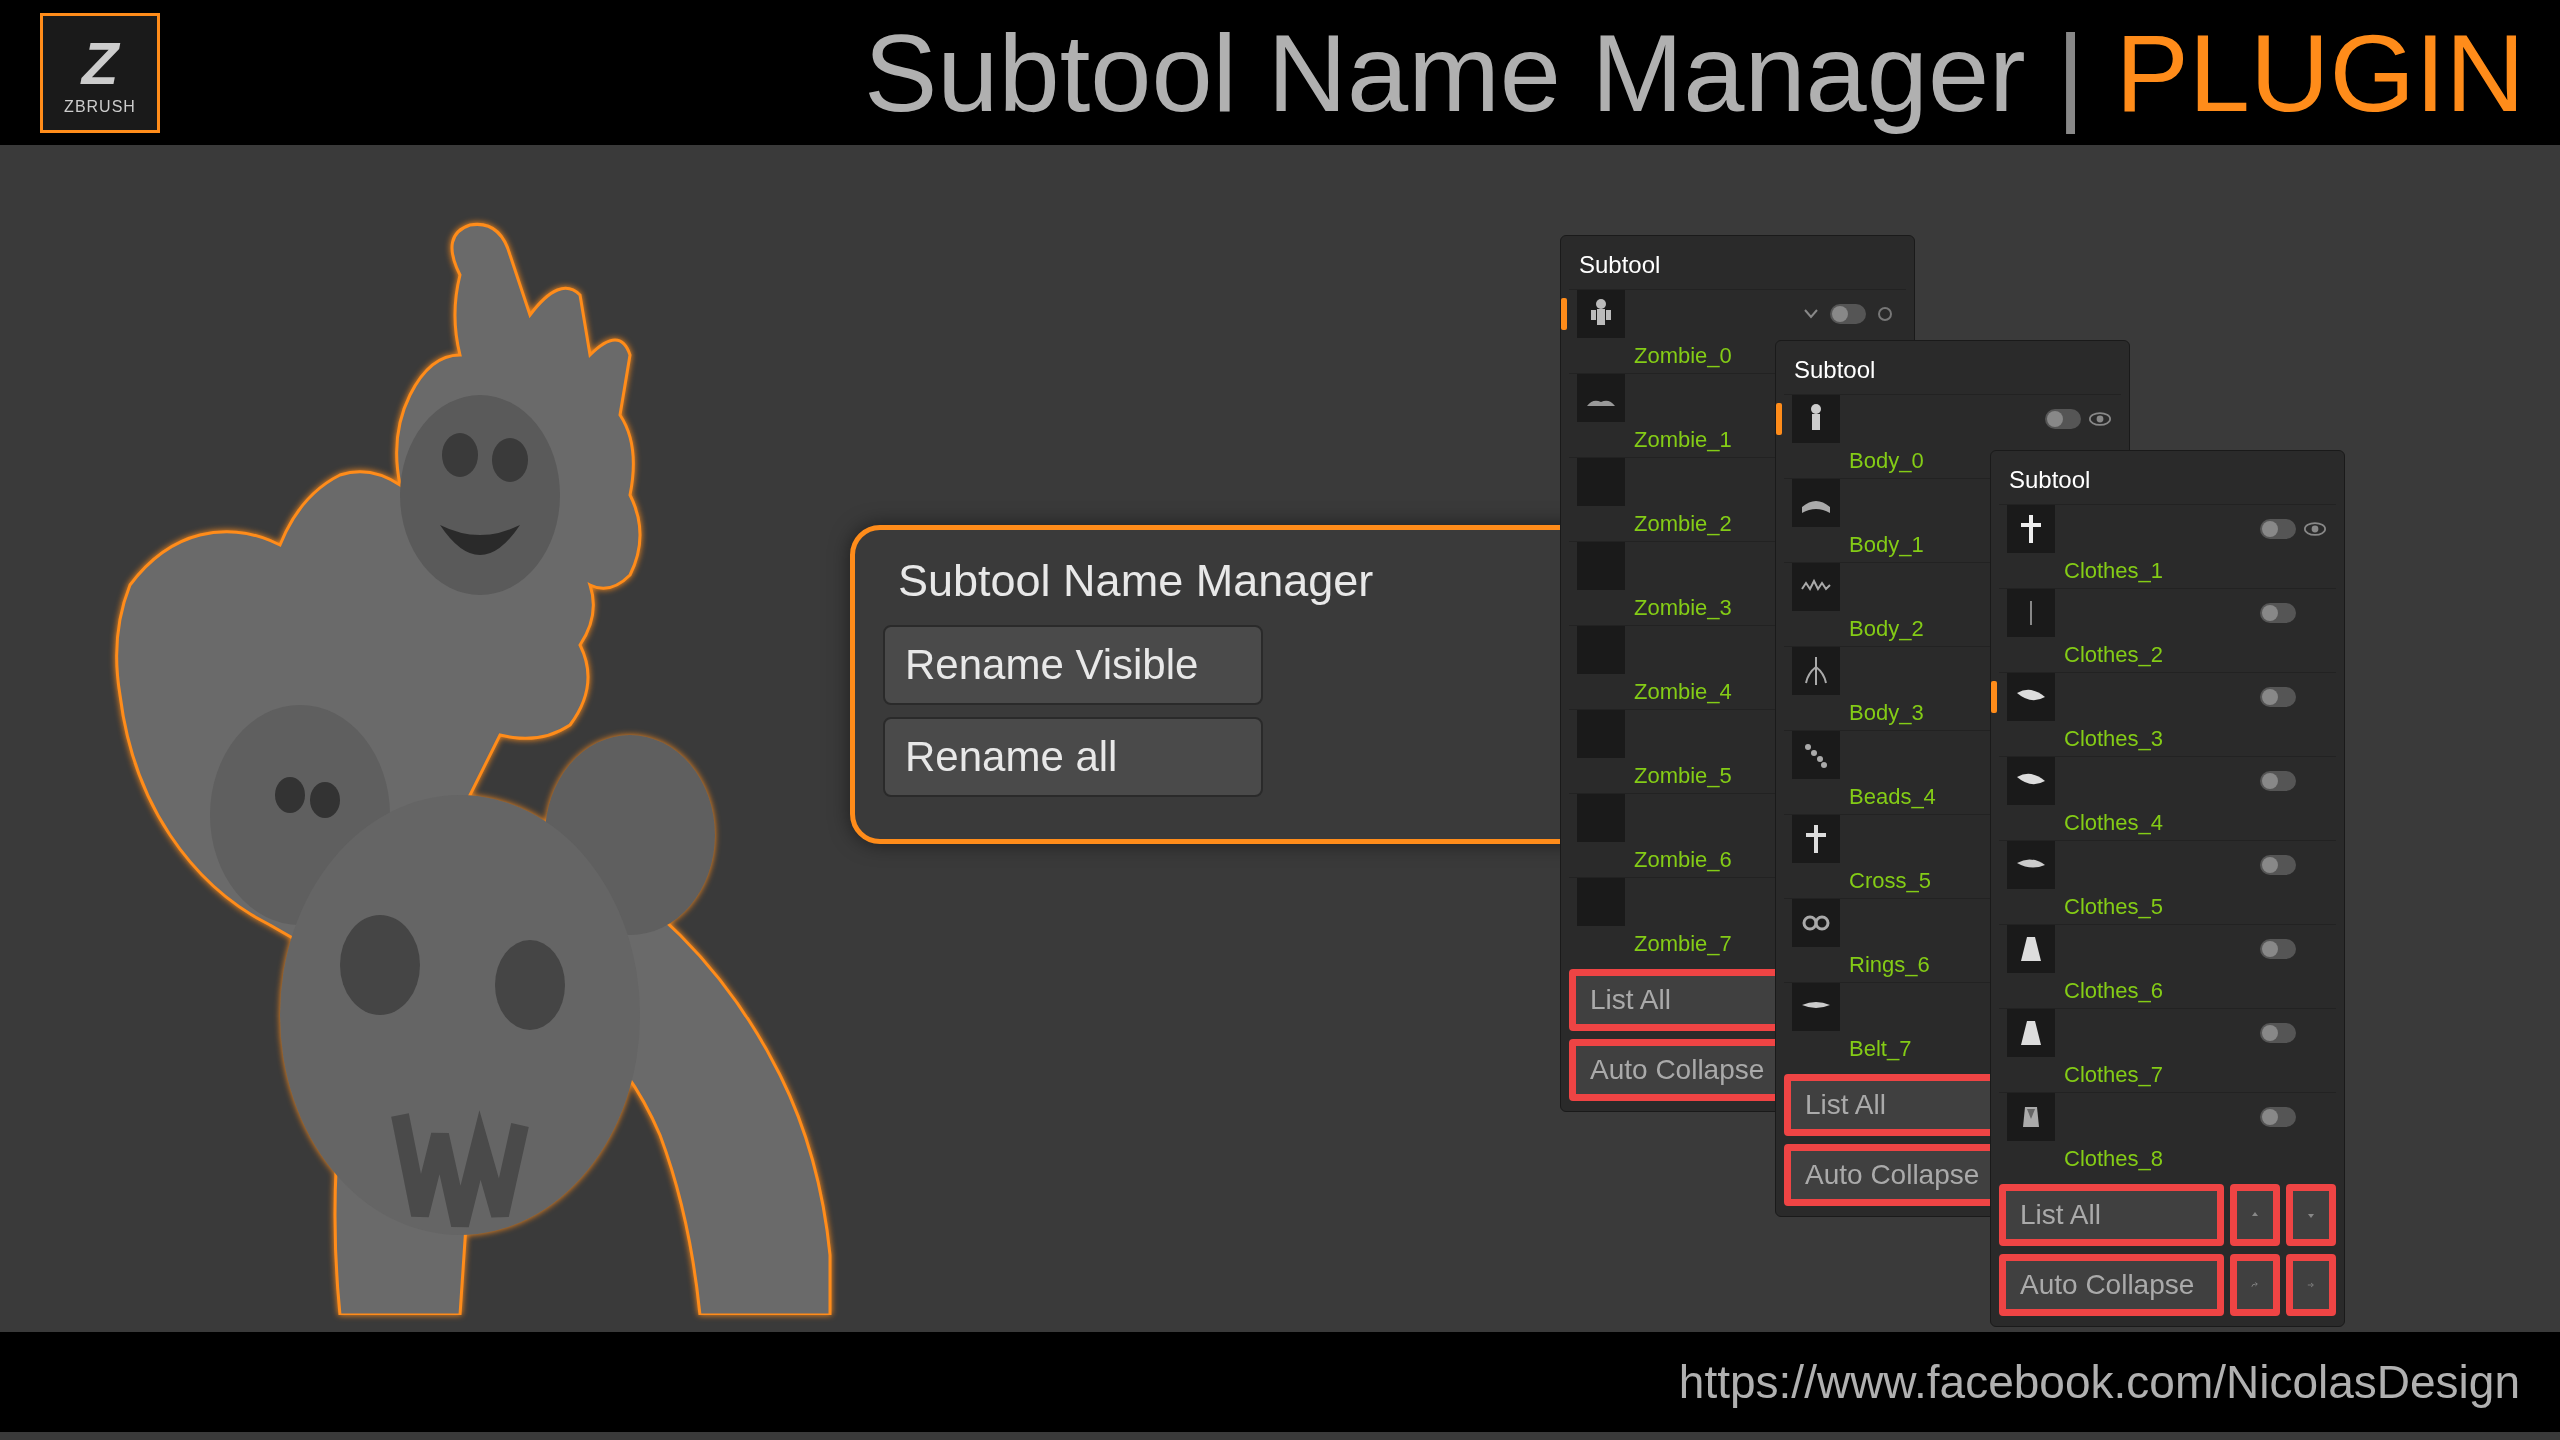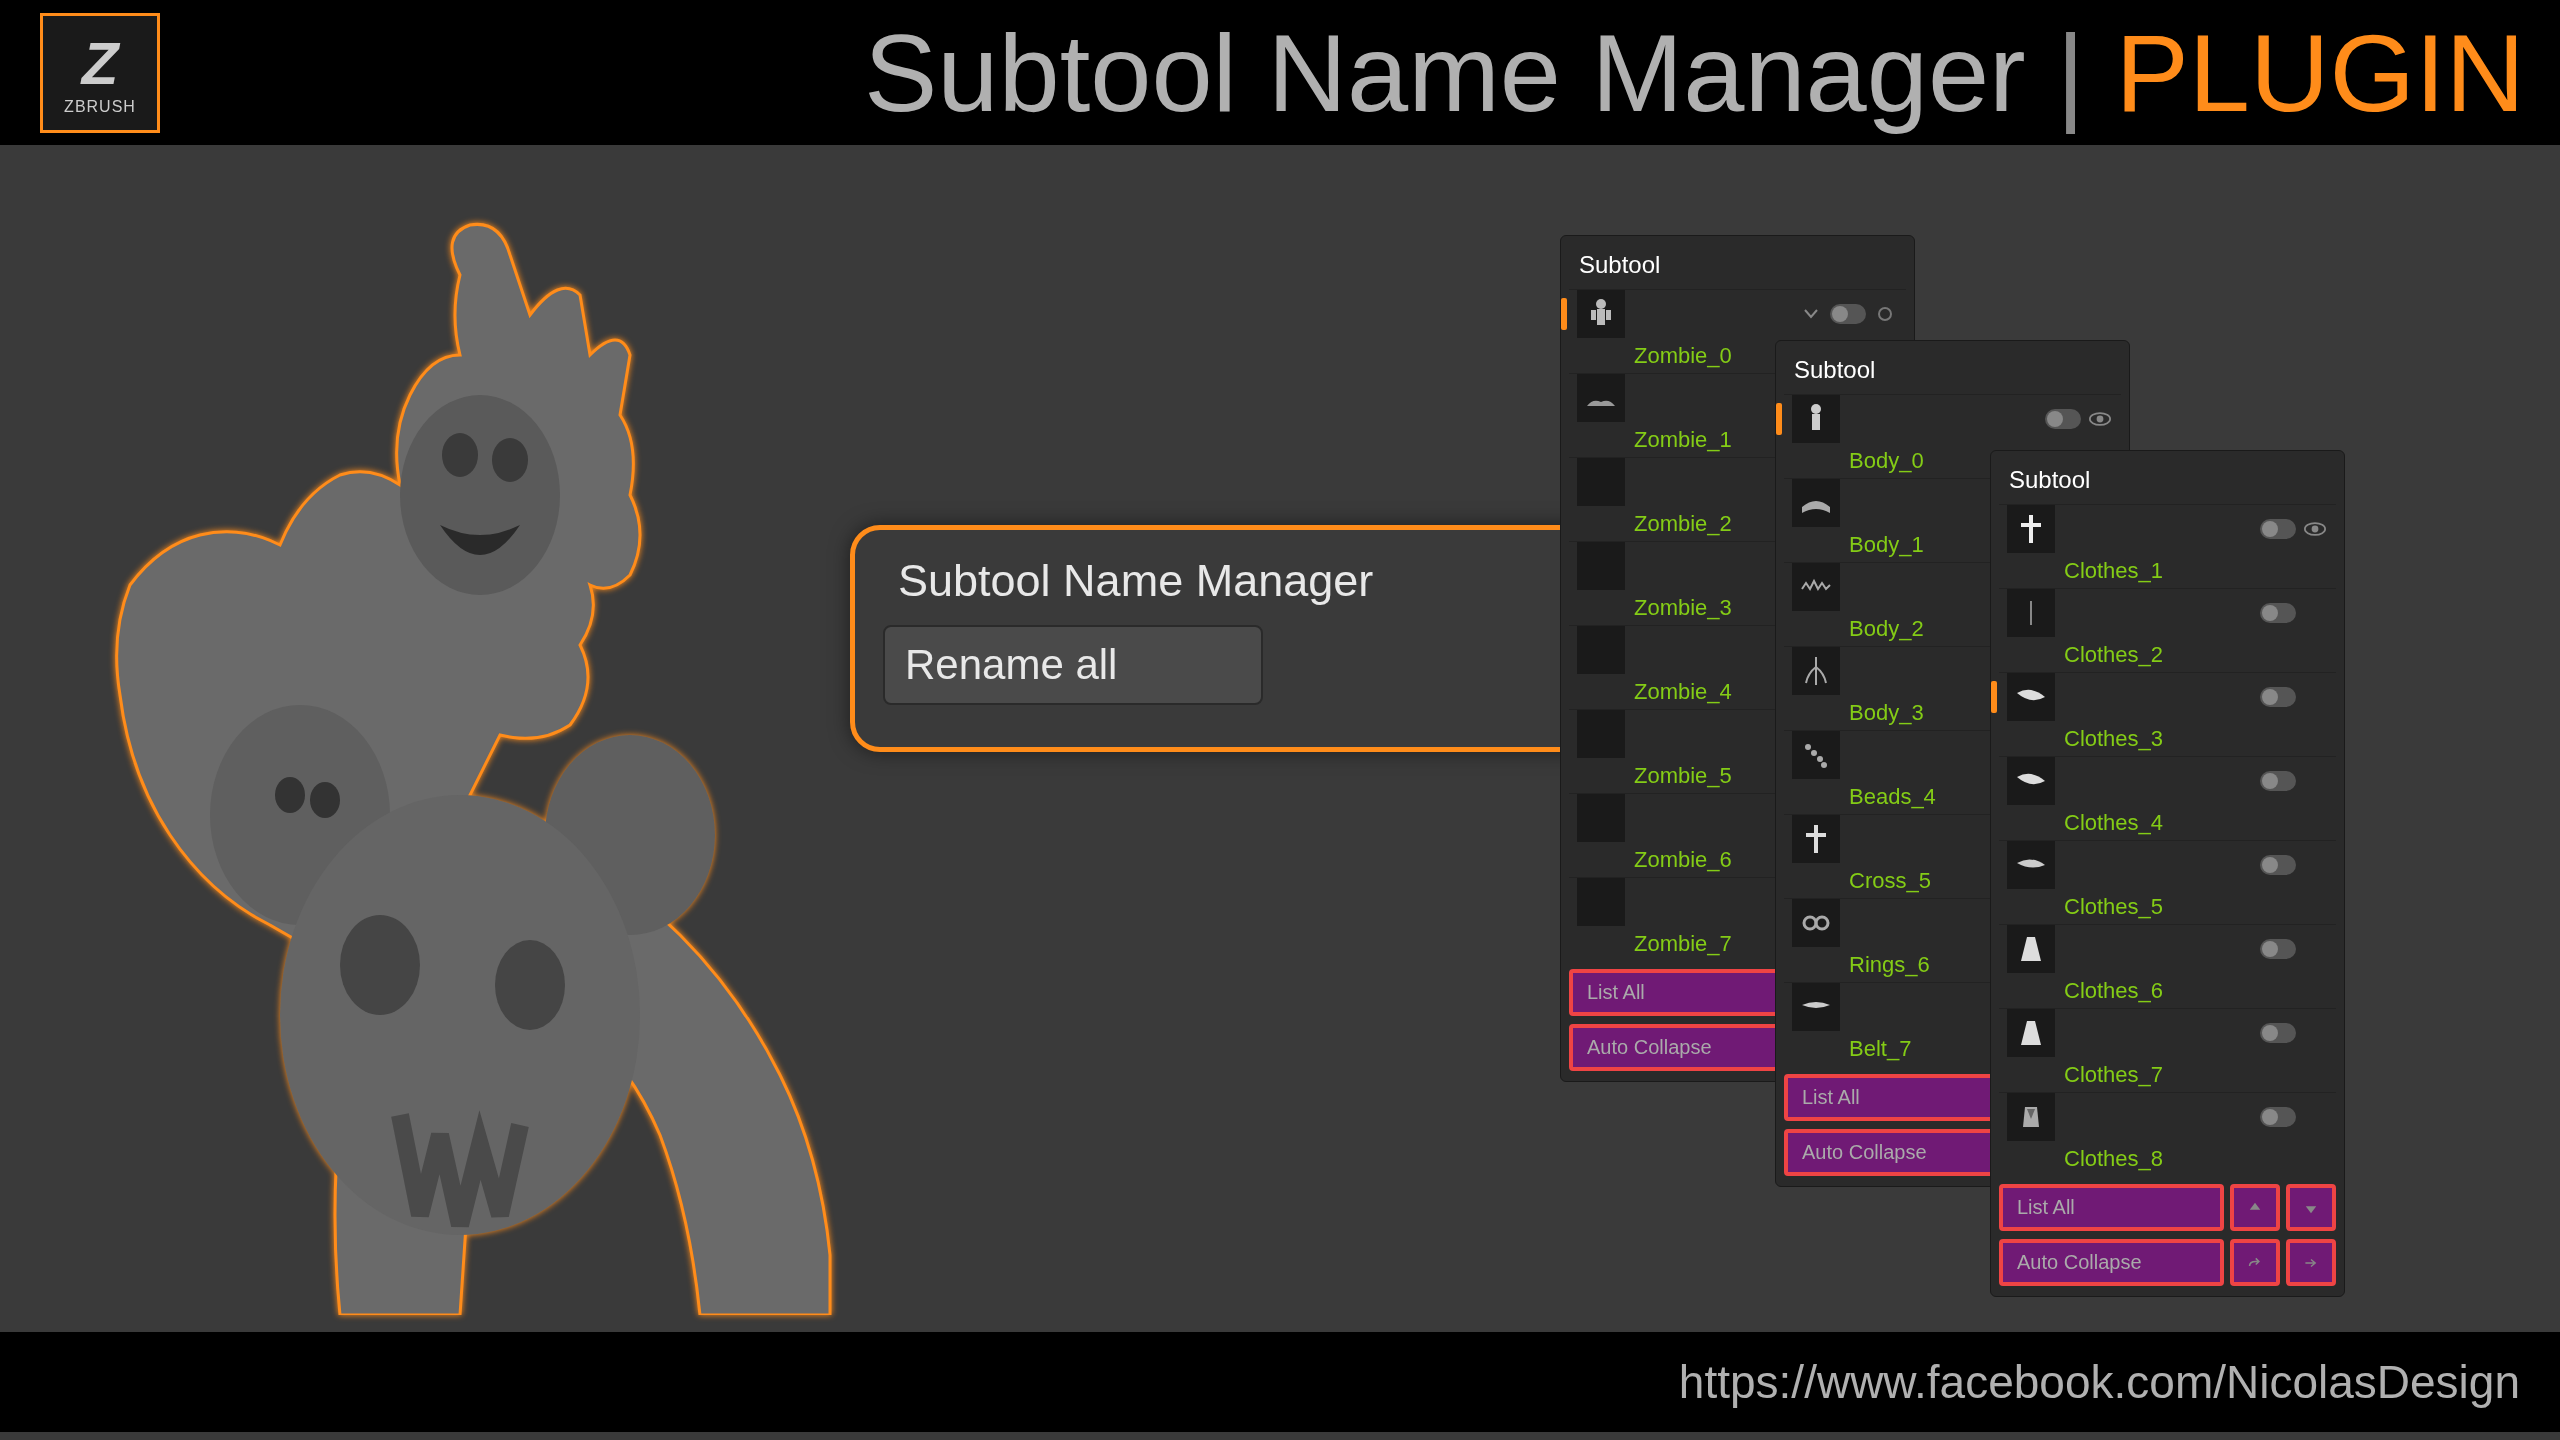--- a/index.html
+++ b/index.html
@@ -39,21 +39,21 @@
 .thumb { width: 48px; height: 48px; background: #1a1a1a; margin-left: 8px; display: flex; align-items: center; justify-content: center; }
 .thumb svg { width: 36px; height: 36px; }
 .controls { flex: 1; display: flex; align-items: center; justify-content: flex-end; gap: 8px; padding-right: 10px; }
 .ctrl-icon { width: 22px; height: 22px; display: flex; align-items: center; justify-content: center; }
 .toggle { width: 36px; height: 20px; background: #555; border-radius: 10px; position: relative; }
 .toggle::after { content: ''; position: absolute; width: 16px; height: 16px; background: #888; border-radius: 50%; top: 2px; left: 2px; }
 .eye-icon { width: 26px; height: 18px; }
 .subtool-label { color: #84cc16; font-size: 22px; padding: 6px 0 4px 65px; }
 
 .panel-footer-row { display: flex; gap: 6px; margin-top: 8px; }
-.footer-btn { background: #701a75; border: 4px solid #ef4444; color: #aaa; font-size: 20px; padding: 8px 14px; border-radius: 4px; cursor: pointer; }
+.footer-btn { background: #404040; border: 7px solid #ef4444; color: #aaa; font-size: 28px; padding: 8px 14px; border-radius: 4px; cursor: pointer; }
 .footer-btn.wide { flex: 1; text-align: left; }
 .footer-btn.icon { width: 50px; display: flex; align-items: center; justify-content: center; }
 
 
 .page-footer { position: absolute; bottom: 8px; left: 0; right: 0; height: 100px; background: #000; display: flex; align-items: center; justify-content: flex-end; padding-right: 40px; }
 .footer-link { color: #b0b0b0; font-size: 46px; }
 
 .creature-svg { filter: drop-shadow(0 0 3px #ff8c1a); }
 </style>
 </head>
@@ -84,20 +84,21 @@
       <ellipse cx="225" cy="585" rx="15" ry="18" fill="#333"></ellipse>
       <ellipse cx="360" cy="800" rx="180" ry="220" fill="#656565"></ellipse>
       <ellipse cx="280" cy="750" rx="40" ry="50" fill="#454545"></ellipse>
       <ellipse cx="430" cy="770" rx="35" ry="45" fill="#454545"></ellipse>
       <path d="M 300 900 L 320 1000 L 340 920 L 360 1010 L 380 930 L 400 1000 L 420 910" stroke="#4a4a4a" stroke-width="18" fill="none"></path>
     </svg>
   </div>
 
   <div class="plugin-dialog">
     <div class="plugin-title">Subtool Name Manager</div>
+    <button class="plugin-btn w1">Rename Visible</button>
     <button class="plugin-btn w1">Rename all</button>
   </div>
 
   <div class="panel panel-1">
     <div class="panel-header">Subtool</div>
     <div class="subtool-row active">
       <div class="thumb">
           <svg viewBox="0 0 36 36">
             <circle cx="18" cy="8" r="5" fill="#bbb"></circle>
             <rect x="14" y="13" width="8" height="16" fill="#bbb"></rect>

